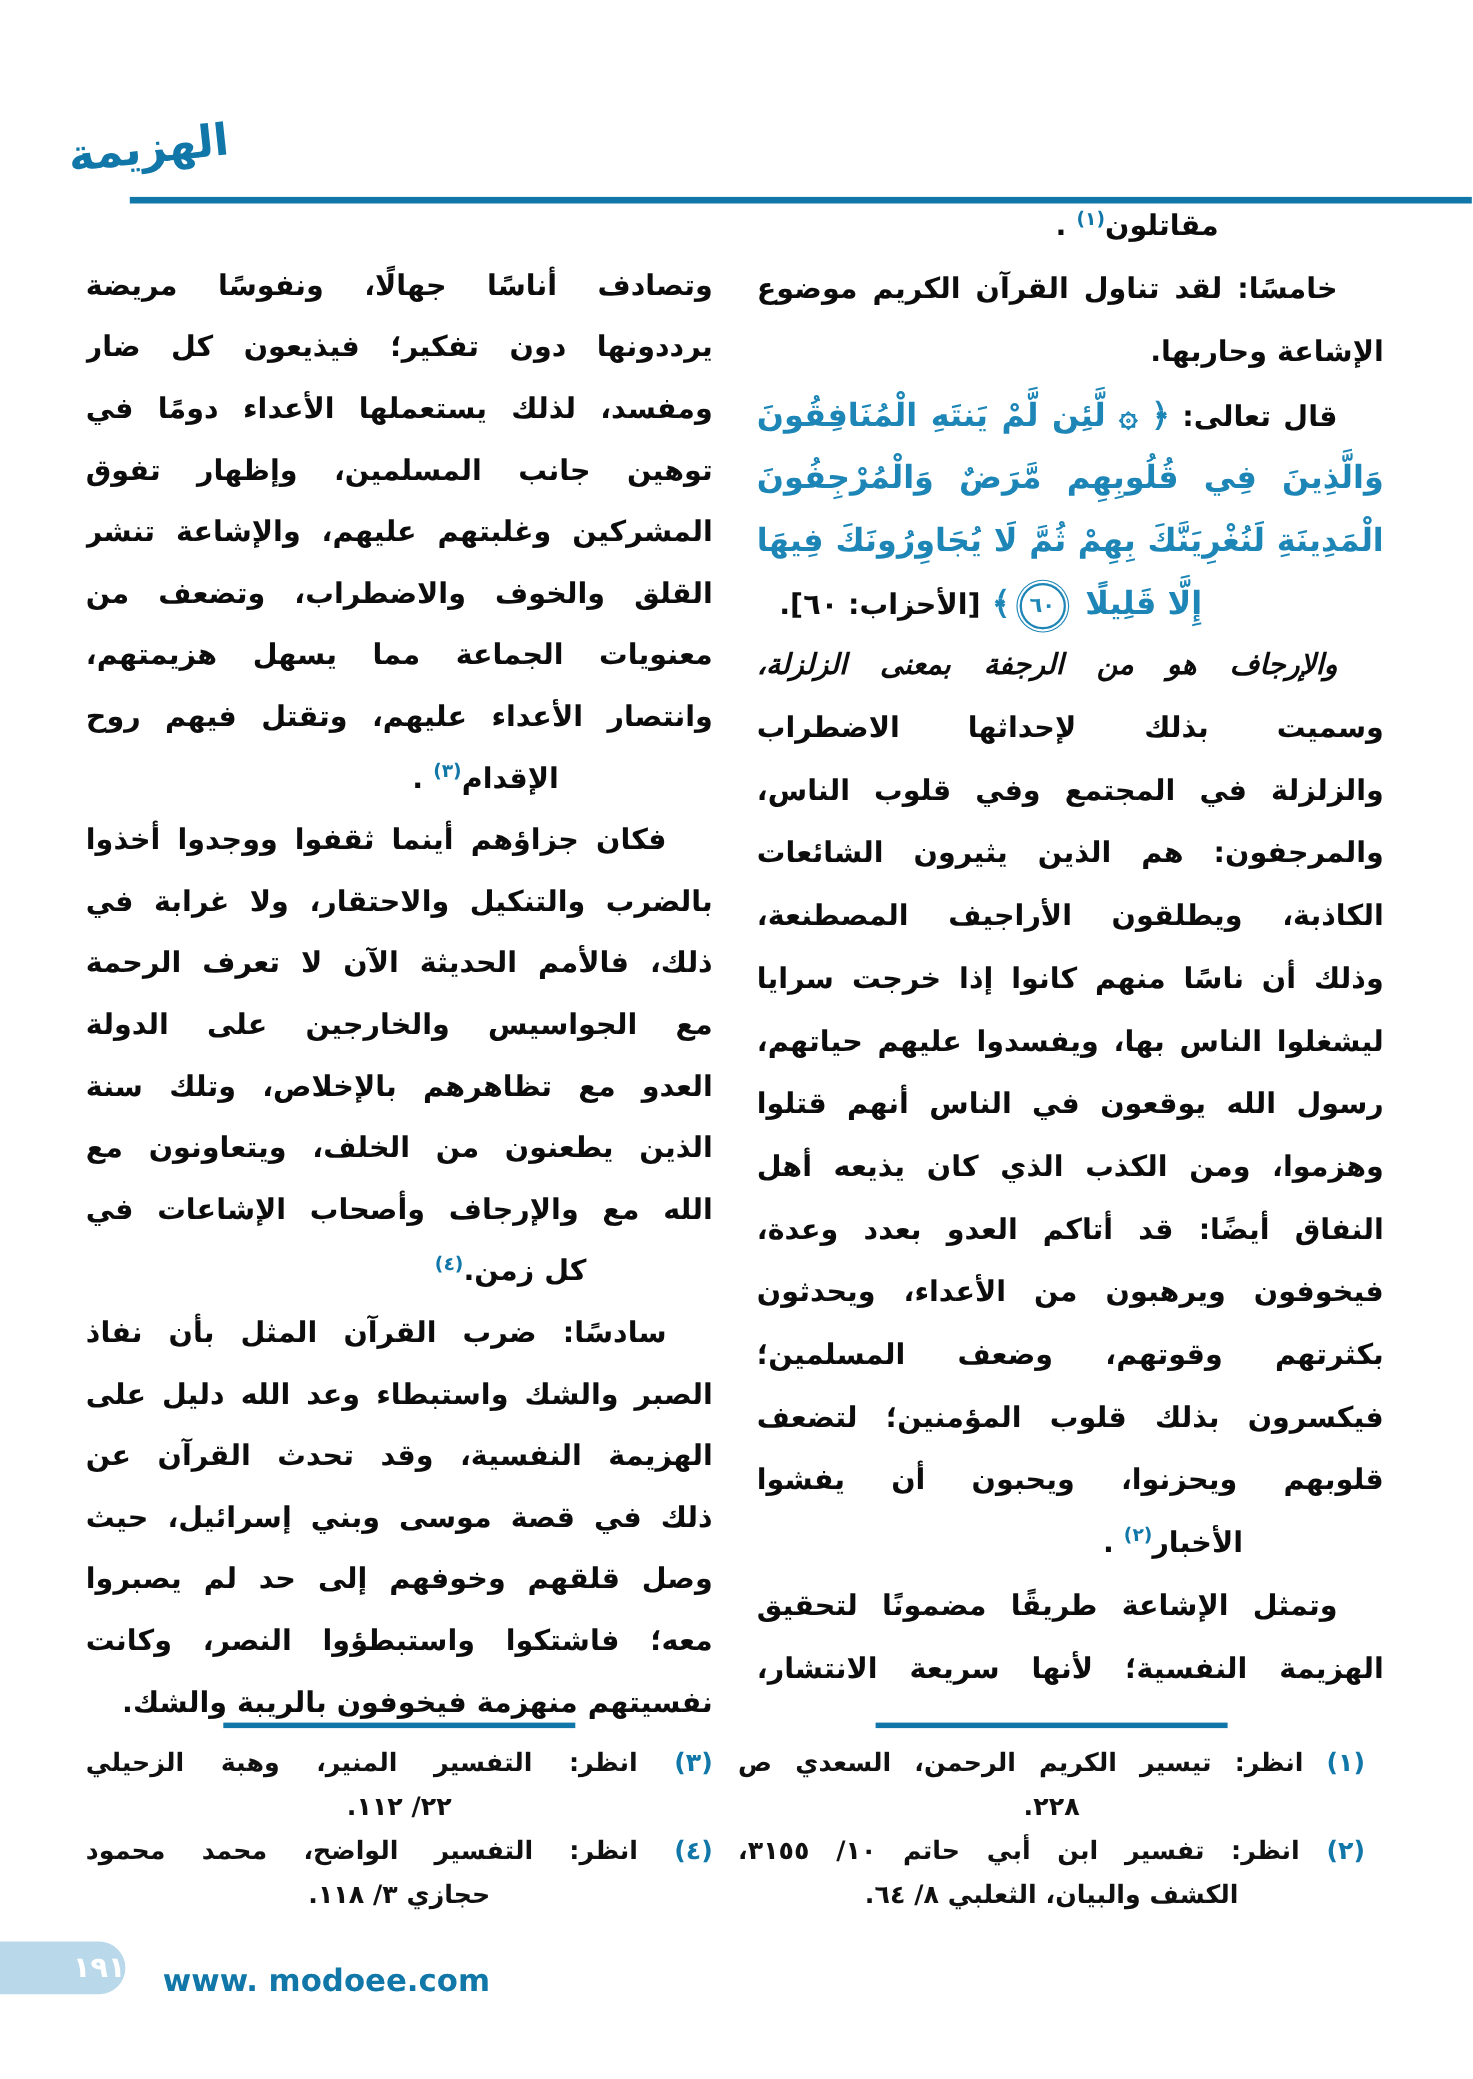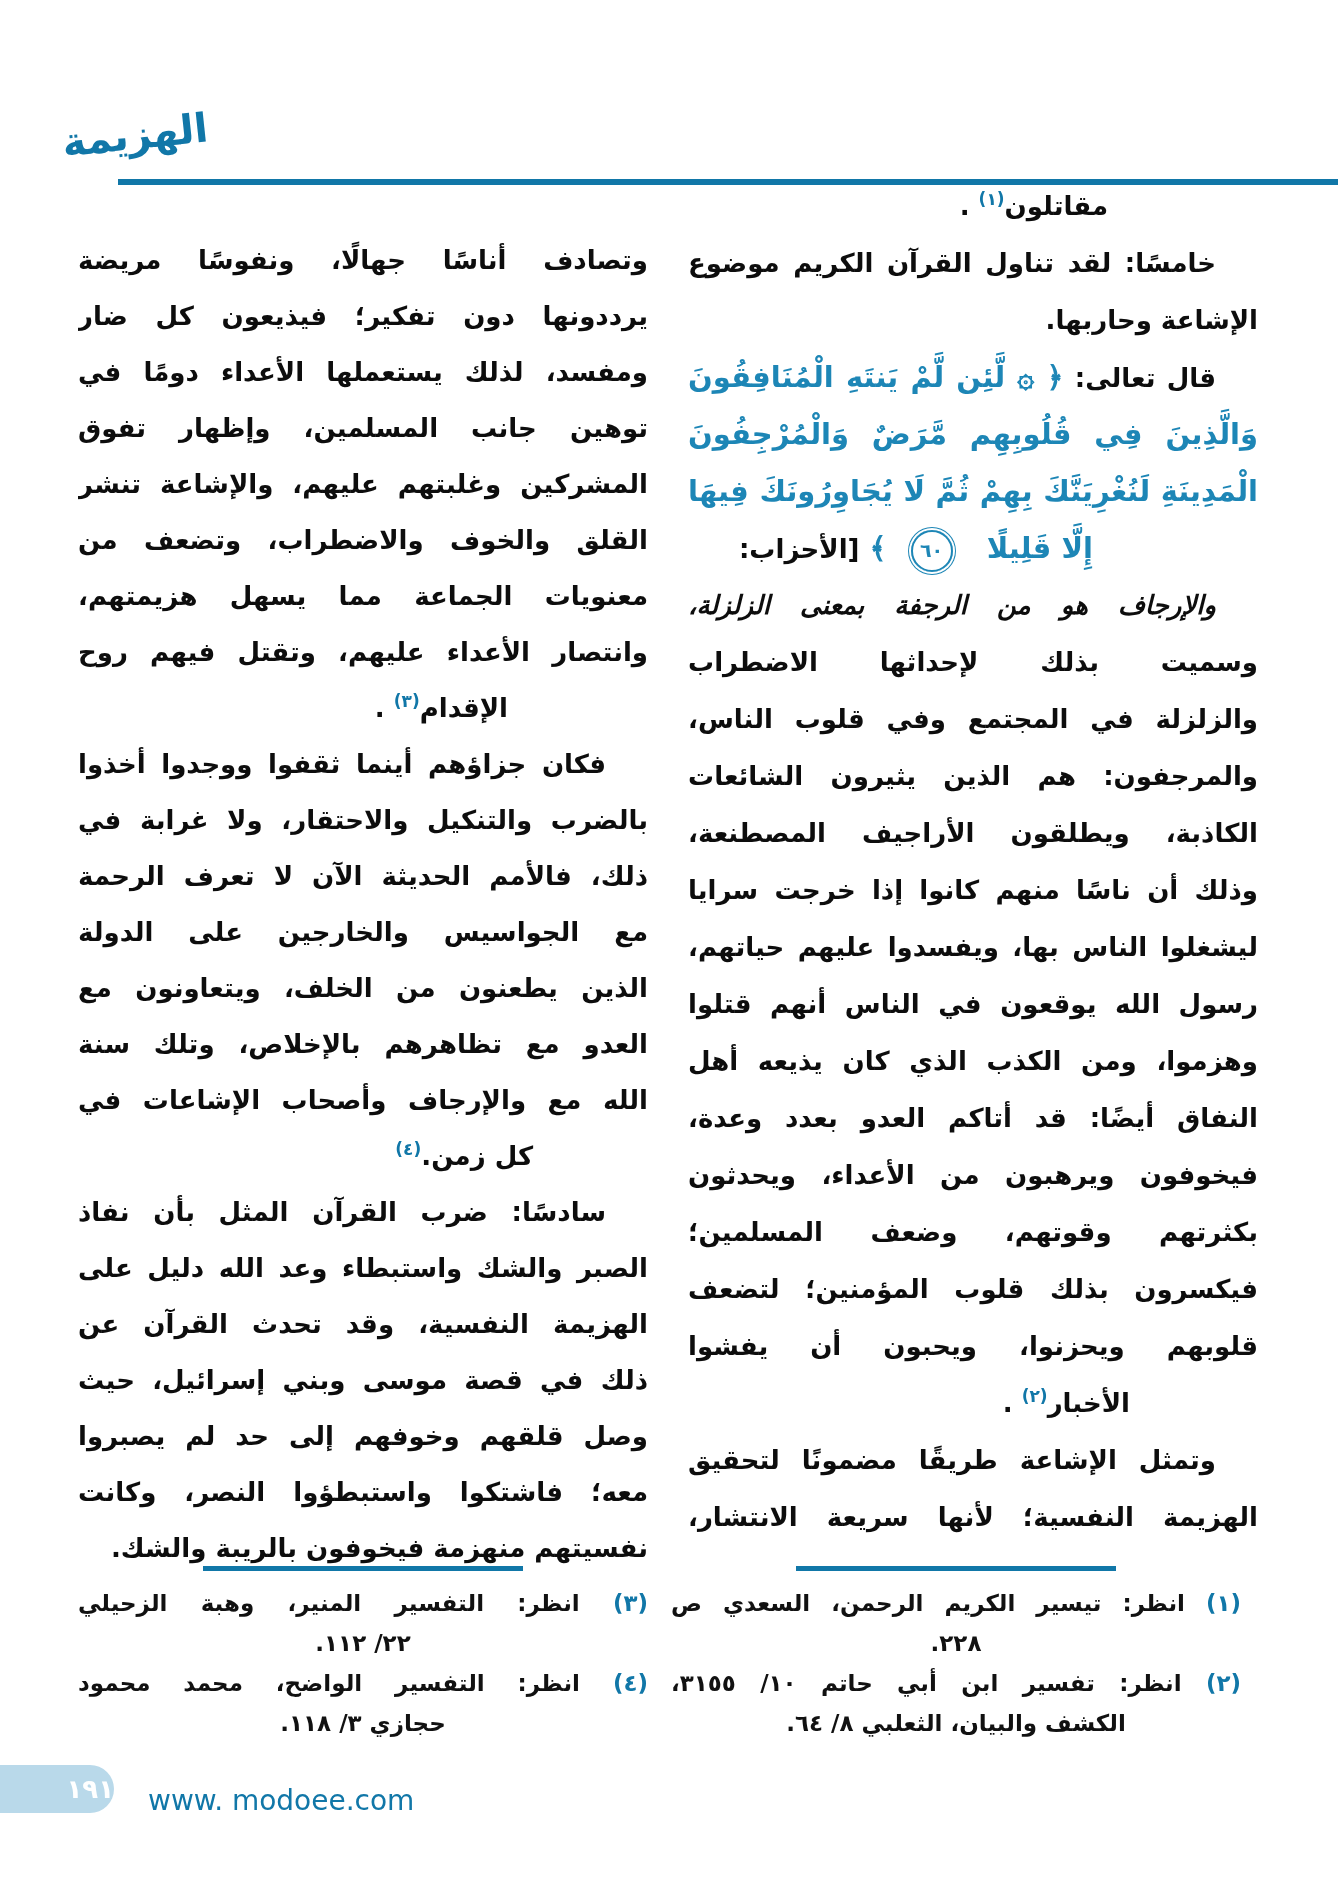--- a/index.html
+++ b/index.html
@@ -35,21 +35,21 @@
   .line.end{text-align:right;}
   .vtxt{color:var(--verse);font-size:29px;}
   span.verse{color:var(--verse);font-size:29px;}
   .sup{
     color:var(--accent);font-size:17px;font-weight:bold;
     vertical-align:super;line-height:0;
   }
   .aya{
     display:inline-block;width:38px;height:38px;border:2px solid var(--verse);
     border-radius:50%;line-height:36px;text-align:center;font-size:19px;
-    color:var(--verse);vertical-align:middle;margin:0 24px;
+    color:var(--verse);vertical-align:middle;margin:0 8px;
     box-shadow:0 0 0 2px #ffffff,0 0 0 3px var(--verse);
     font-weight:bold;
   }
   .fnblock{position:absolute;width:570px;top:1566px;}
   .fn-right{right:98px;}
   .fn-left{right:691px;}
   .fnrule{width:320px;height:5px;background:var(--accent);margin:0 auto 12px auto;}
   .fnline{
     font-size:23px;line-height:40px;font-weight:bold;color:#111111;
     overflow:hidden;
@@ -58,21 +58,21 @@
   .fnline.c{text-align:center;}
   .fnnum{color:var(--accent);}
   .footer-pill{
     position:absolute;left:0;top:1765px;width:114px;height:48px;
     background:var(--pill);border-radius:0 34px 34px 0;
     display:flex;align-items:center;
     color:#ffffff;font-size:26px;font-weight:bold;
   }
   .website{
     position:absolute;left:148px;top:1784px;direction:ltr;
-    color:var(--accent);font-size:28px;font-weight:normal;
+    color:var(--accent);font-size:28px;font-weight:bold;
   }
 </style>
 </head>
 <body>
 
 <div class="page">
   <div class="logo">الهزيمة</div>
   <div class="header-rule"></div>
 
   <div class="col col-right" id="col-right">
@@ -108,22 +108,22 @@
       <div class="line just">توهين جانب المسلمين، وإظهار تفوق</div>
       <div class="line just">المشركين وغلبتهم عليهم، والإشاعة تنشر</div>
       <div class="line just">القلق والخوف والاضطراب، وتضعف من</div>
       <div class="line just">معنويات الجماعة مما يسهل هزيمتهم،</div>
       <div class="line just">وانتصار الأعداء عليهم، وتقتل فيهم روح</div>
       <div class="line end" style="padding-right: 140px;">الإقدام<span class="sup">(٣)</span> .</div>
       <div class="line just" style="padding-right: 42px;">فكان جزاؤهم أينما ثقفوا ووجدوا أخذوا</div>
       <div class="line just">بالضرب والتنكيل والاحتقار، ولا غرابة في</div>
       <div class="line just">ذلك، فالأمم الحديثة الآن لا تعرف الرحمة</div>
       <div class="line just">مع الجواسيس والخارجين على الدولة</div>
+      <div class="line just">العدو مع تظاهرهم بالإخلاص، وتلك سنة</div>
       <div class="line just">الذين يطعنون من الخلف، ويتعاونون مع</div>
-      <div class="line just">العدو مع تظاهرهم بالإخلاص، وتلك سنة</div>
       <div class="line just">الله مع والإرجاف وأصحاب الإشاعات في</div>
       <div class="line end" style="padding-right: 115px;">كل زمن.<span class="sup">(٤)</span></div>
       <div class="line just" style="padding-right: 42px;">سادسًا: ضرب القرآن المثل بأن نفاذ</div>
       <div class="line just">الصبر والشك واستبطاء وعد الله دليل على</div>
       <div class="line just">الهزيمة النفسية، وقد تحدث القرآن عن</div>
       <div class="line just">ذلك في قصة موسى وبني إسرائيل، حيث</div>
       <div class="line just">وصل قلقهم وخوفهم إلى حد لم يصبروا</div>
       <div class="line just">معه؛ فاشتكوا واستبطؤوا النصر، وكانت</div>
       <div class="line end">نفسيتهم منهزمة فيخوفون بالريبة والشك.</div>
     </div>

